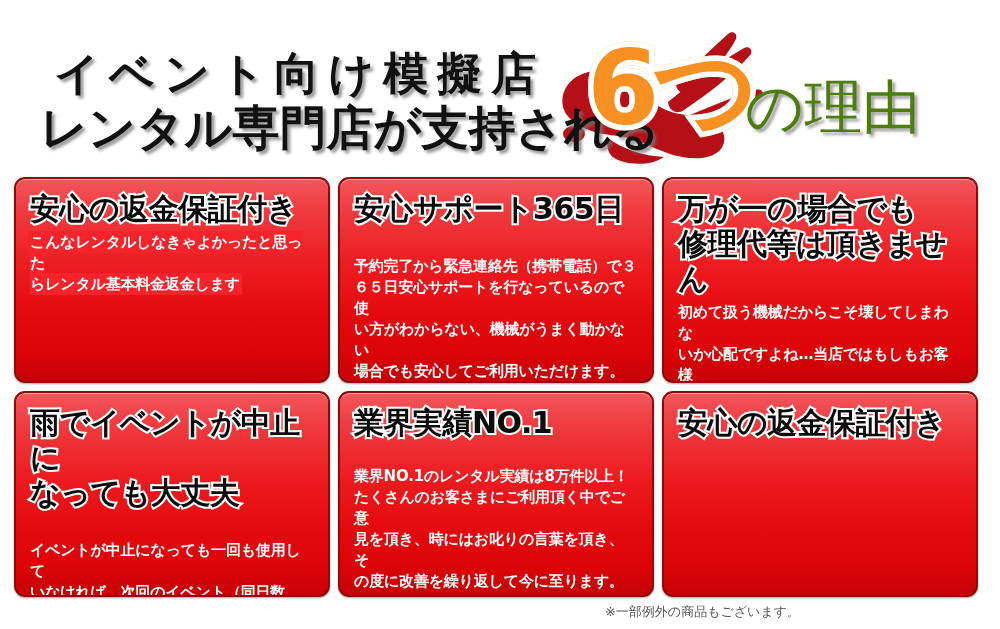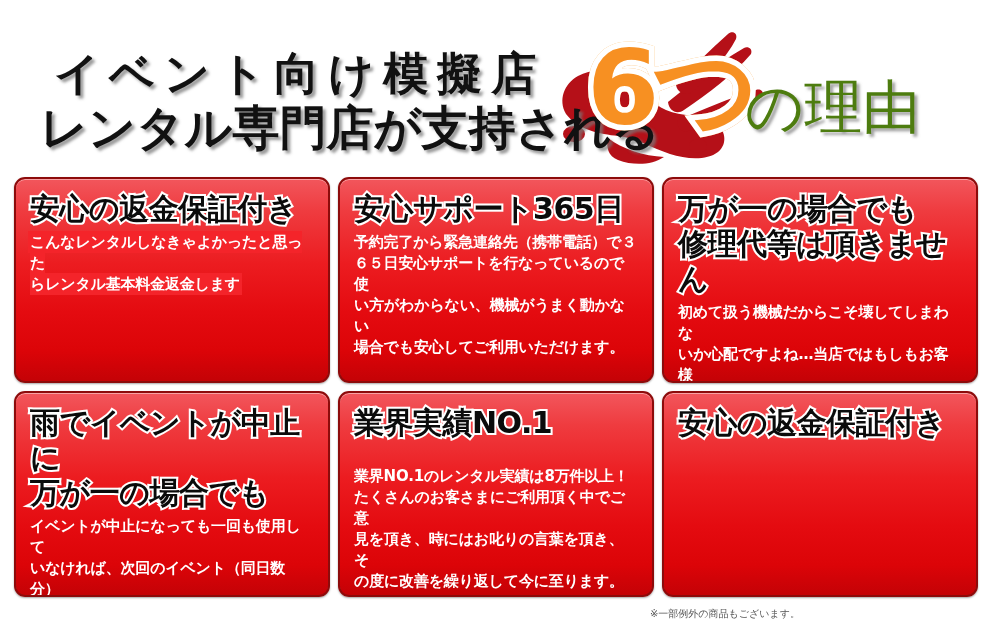--- a/index.html
+++ b/index.html
@@ -99,27 +99,27 @@
     letter-spacing:-0.2px;
     white-space:pre-line;
     margin:0;
   }
   .card.hl .card-body{
     display:inline;
     background:#f4242a;
     box-shadow:0 0 0 2px #f4242a;
   }
   .card.gap-sm .card-body{margin-top:4px;}
-  .card.gap-md .card-body{margin-top:6px;}
+  .card.gap-md .card-body{margin-top:30px;}
   .card.gap-lg .card-body{margin-top:26px;}
 
   
   #footnote{
     position:absolute;right:16px;bottom:8px;
-    font-size:10px;color:#555555;
+    font-size:13px;color:#555555;
     letter-spacing:0px;white-space:nowrap;margin-left:6px;
   }
 </style>
 </head>
 <body>
 
 <div id="stage">
 
   <div id="header">
 
@@ -173,21 +173,21 @@
 修理代等は頂きません</div>
       <div class="card-body">初めて扱う機械だからこそ壊してしまわな
 いか心配ですよね…当店ではもしもお客様
 の不注意でマシンを壊してしまっても修理
 代は一切頂きませんので安心してお使いく
 ださい。</div>
     </div>
 
     <div class="card gap-md">
       <div class="card-head">雨でイベントが中止に
-万が一の場合でも</div>
+なっても大丈夫</div>
       <div class="card-body">イベントが中止になっても一回も使用して
 いなければ、次回のイベント（同日数分）
 を送料のみでレンタルいたします。</div>
     </div>
 
     <div class="card center gap-lg">
       <div class="card-head">業界実績NO.1</div>
       <div class="card-body">業界NO.1のレンタル実績は8万件以上！
 たくさんのお客さまにご利用頂く中でご意
 見を頂き、時にはお叱りの言葉を頂き、そ

